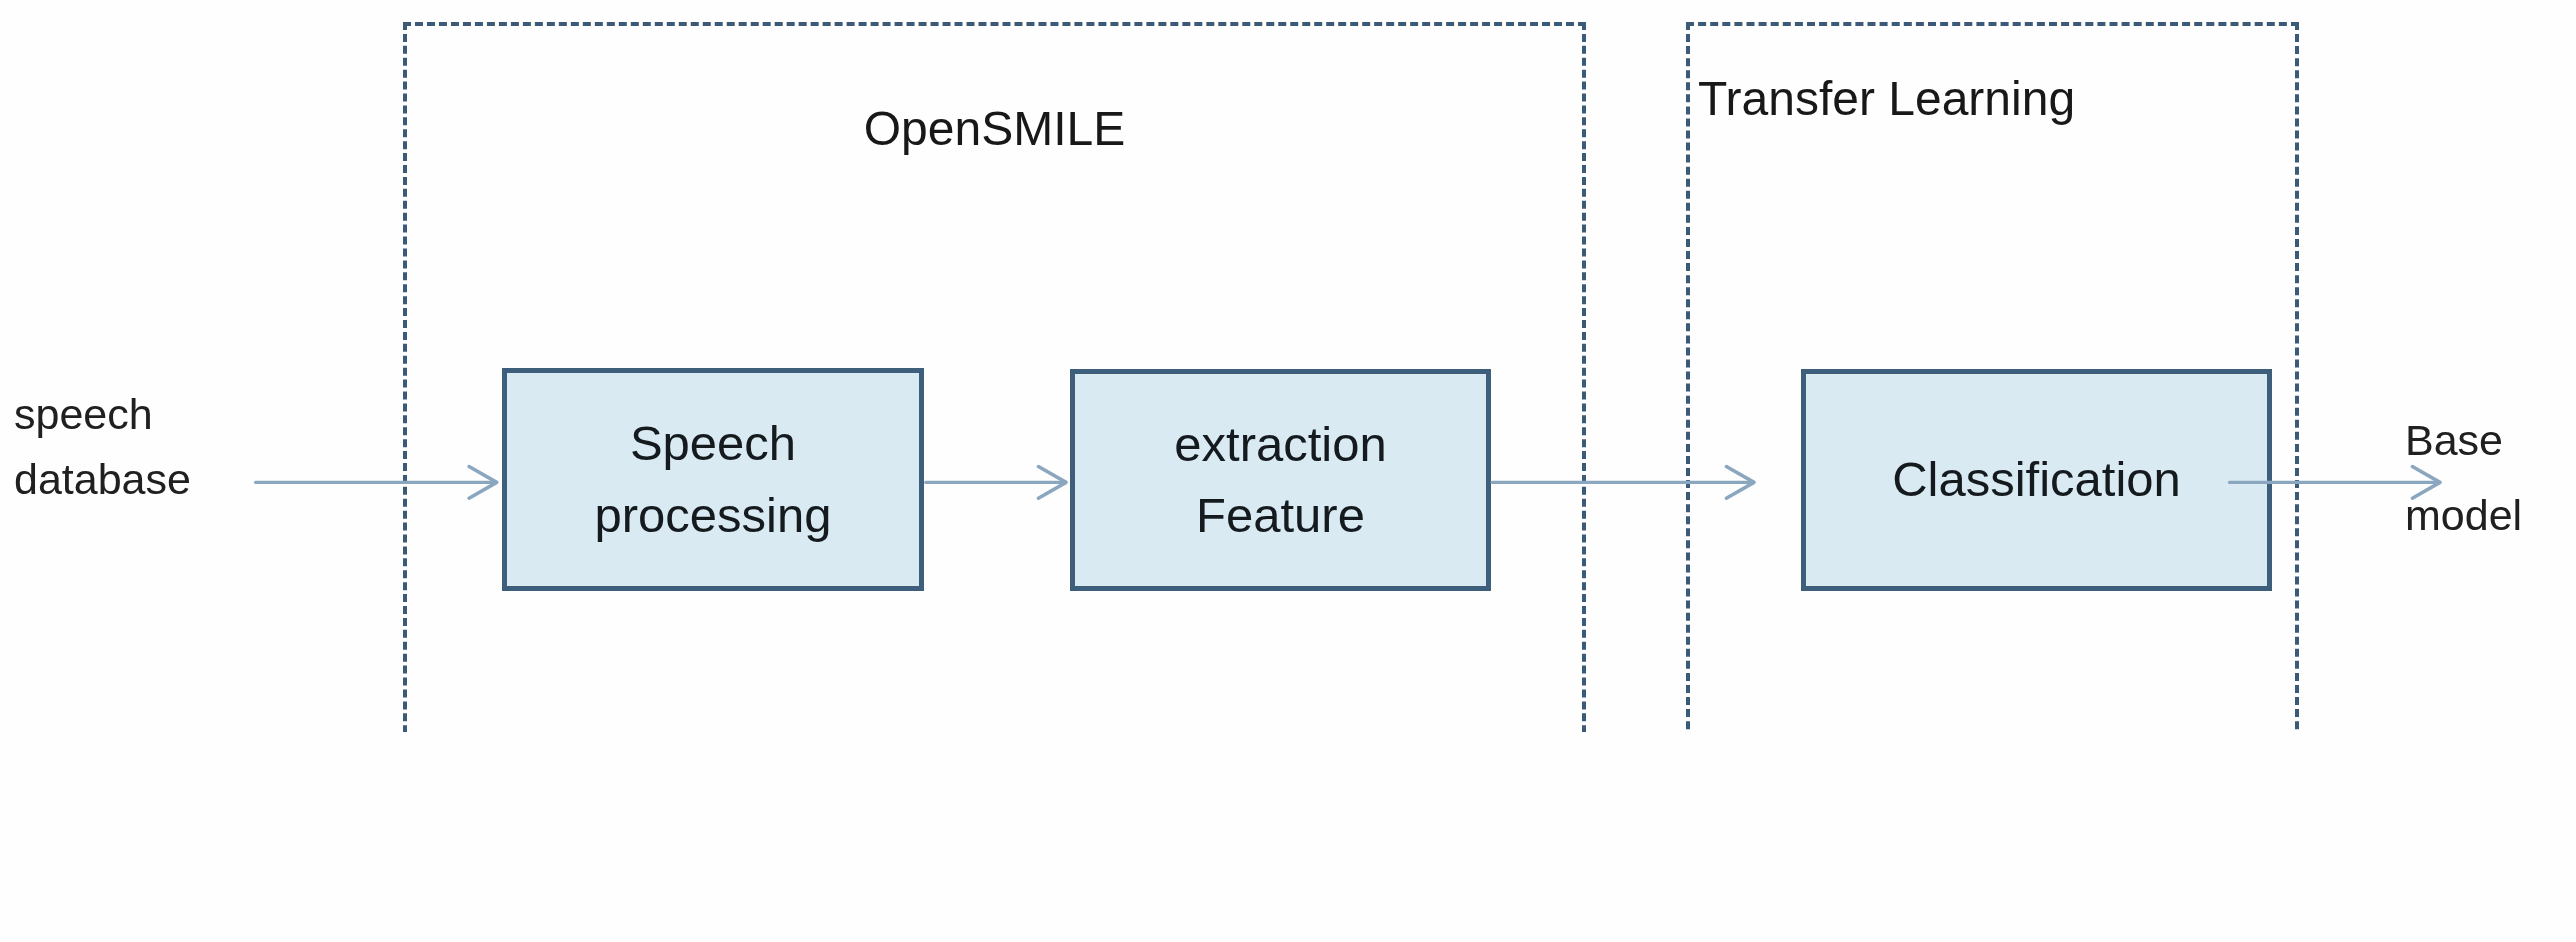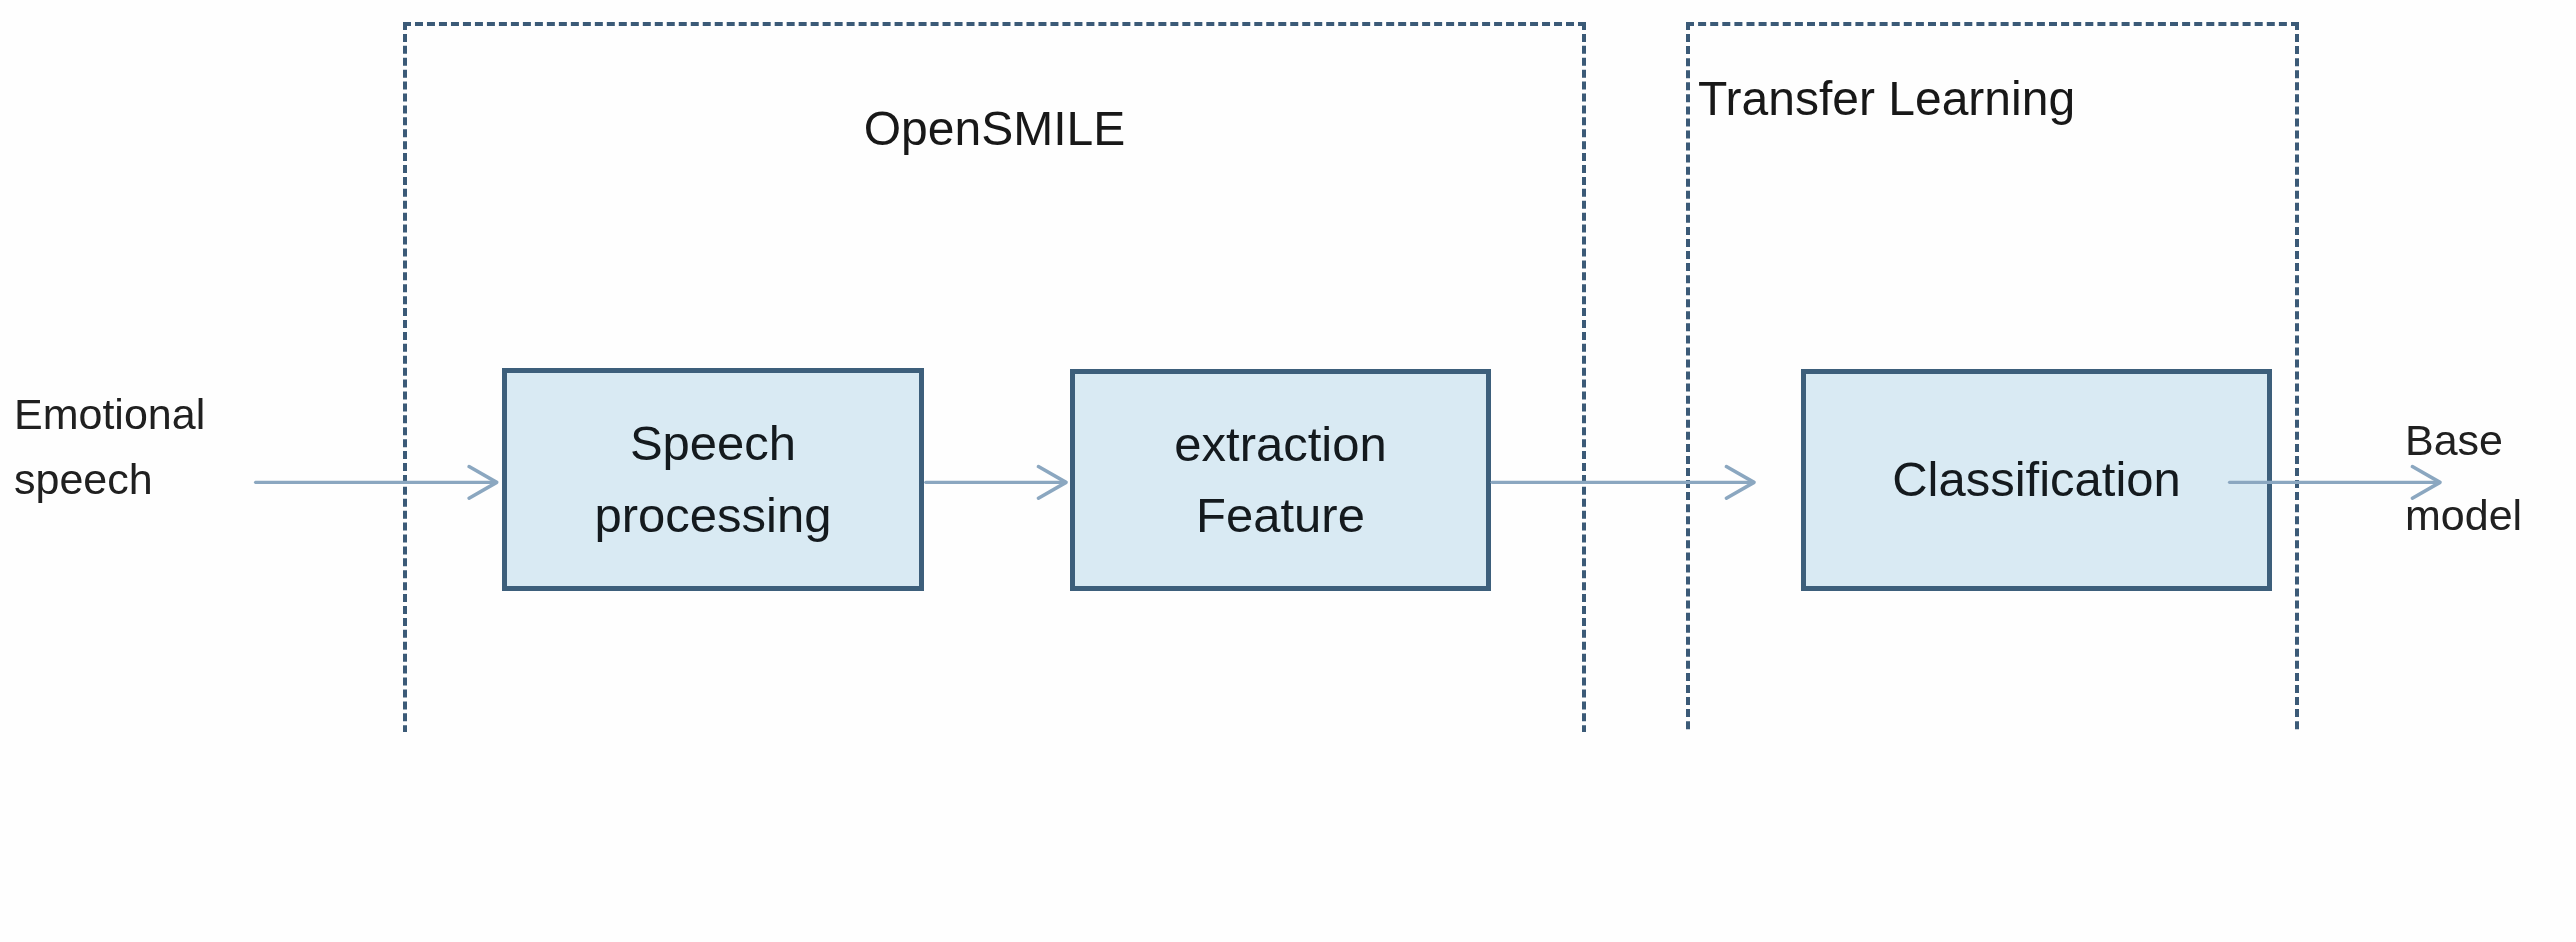--- a/index.html
+++ b/index.html
@@ -105,22 +105,22 @@
 
   <div class="group group-opensmile">
     <div class="group-title">OpenSMILE</div>
   </div>
 
   <div class="group group-transfer">
     <div class="group-title">Transfer Learning</div>
   </div>
 
   <div class="side-label label-input">
-    <span>Emotional</span>
     <span>speech</span>
+    <span>database</span>
   </div>
 
   <div class="node node-speech">
     <span>Speech</span>
     <span>processing</span>
   </div>
 
   <div class="node node-feature">
     <span>extraction</span>
     <span>Feature</span>

